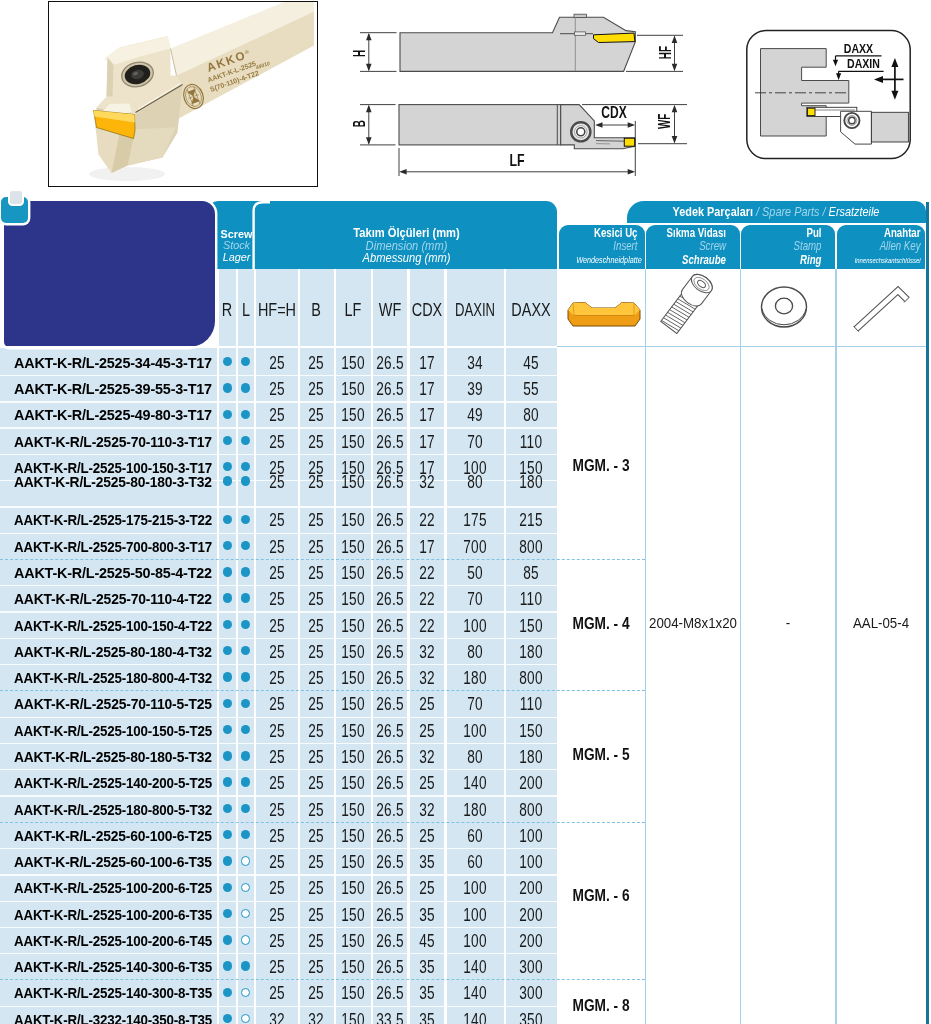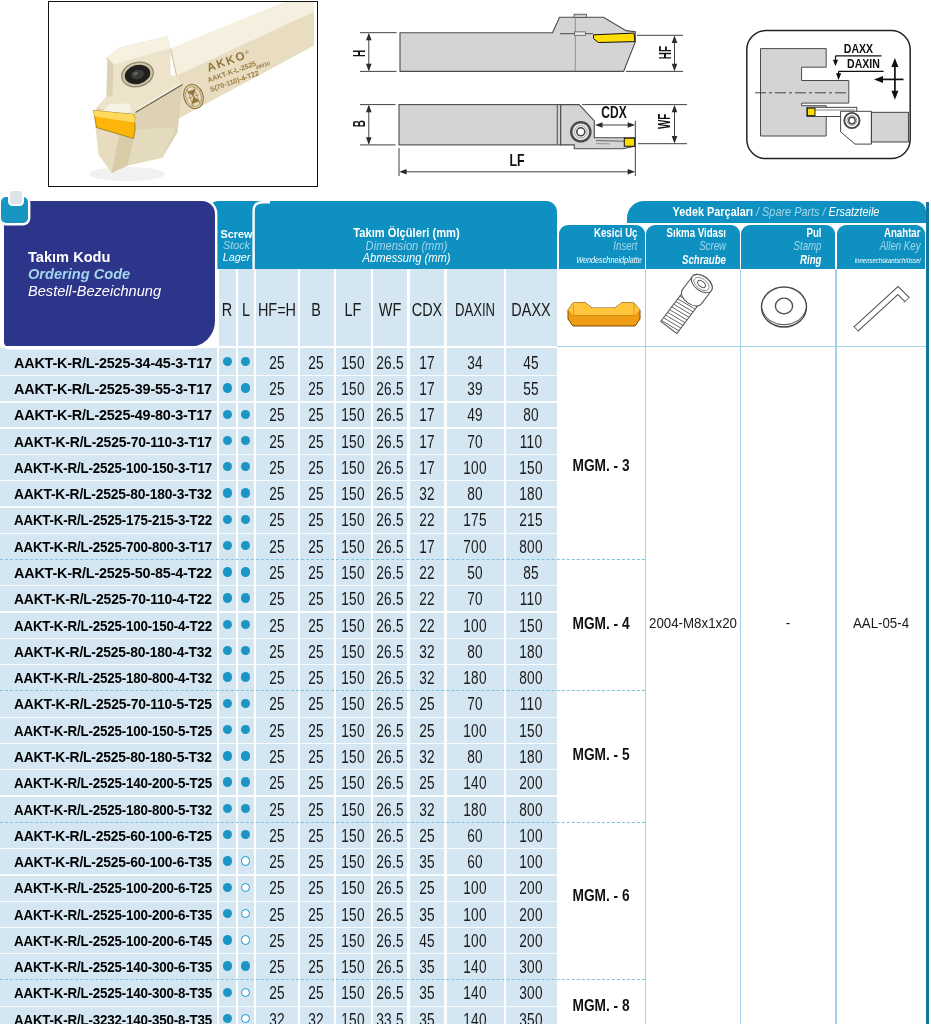--- a/index.html
+++ b/index.html
@@ -224,25 +224,20 @@
 
 <div class="abs" style="left:741.4px;top:225px;width:93.6px;height:44.3px;background:#0e90c1;border-radius:9px 9px 0 0"></div>
 
 <div class="abs" style="left:836.8px;top:225px;width:88.7px;height:44.3px;background:#0e90c1;border-radius:9px 9px 0 0"></div>
 
 <div class="abs" style="left:3.5px;top:201px;width:211.5px;height:146px;background:#2c3589;border-radius:9px 13px 26px 5px;box-shadow:0 0 0 2.4px #fff;"></div>
 
 <div class="abs" style="left:1px;top:196.5px;width:27px;height:26.5px;background:#1896c2;border-radius:5px;box-shadow:0 0 0 2.4px #fff;"></div>
 <div class="abs" style="left:9.5px;top:190.5px;width:12px;height:13px;background:#dce3eb;border-radius:2.5px;box-shadow:0 0 0 2px #fff;"></div>
 
-<div class="abs" style="left:28px;top:249px;line-height:17px;font-size:14.6px;">
-      <div class="hdrT">Takım Kodu</div>
-      <div class="hdrE" style="font-weight:bold">Ordering Code</div>
-      <div class="hdrG">Bestell-Bezeichnung</div>
-    </div>
 
 <div class="abs" style="left:219px;top:229px;width:35px;text-align:center;font-size:10.8px;line-height:11.4px;">
       <div class="hdrT">Screw</div>
       <div class="hdrE">Stock</div>
       <div class="hdrG">Lager</div>
     </div>
 
 <div class="abs" style="left:256px;top:227px;width:301px;text-align:center;font-size:12.4px;line-height:12.6px;transform:scaleX(.9)">
       <div class="hdrT">Takım Ölçüleri (mm)</div>
       <div class="hdrE">Dimension (mm)</div>
@@ -384,21 +379,21 @@
       <span class="dot dotf" style="left:240.9px;top:8.4px"></span>
       <span class="cnum" style="left:276.5px">25</span>
       <span class="cnum" style="left:316.0px">25</span>
       <span class="cnum" style="left:352.5px">150</span>
       <span class="cnum" style="left:389.5px">26.5</span>
       <span class="cnum" style="left:426.5px">17</span>
       <span class="cnum" style="left:474.8px">100</span>
       <span class="cnum" style="left:531.0px">150</span>
     </div>
 <div class="rsep" style="top:480.0px"></div>
-<div class="abs" style="left:0;top:480.0px;width:594px;height:26.28px;line-height:26.28px">
+<div class="abs" style="left:0;top:468px;width:594px;height:26.28px;line-height:26.28px">
       <span class="code" style="top:0;transform:scaleX(0.911)">AAKT-K-R/L-2525-80-180-3-T32</span>
       <span class="dot dotf" style="left:222.5px;top:8.4px"></span>
       <span class="dot dotf" style="left:240.9px;top:8.4px"></span>
       <span class="cnum" style="left:276.5px">25</span>
       <span class="cnum" style="left:316.0px">25</span>
       <span class="cnum" style="left:352.5px">150</span>
       <span class="cnum" style="left:389.5px">26.5</span>
       <span class="cnum" style="left:426.5px">32</span>
       <span class="cnum" style="left:474.8px">80</span>
       <span class="cnum" style="left:531.0px">180</span>

